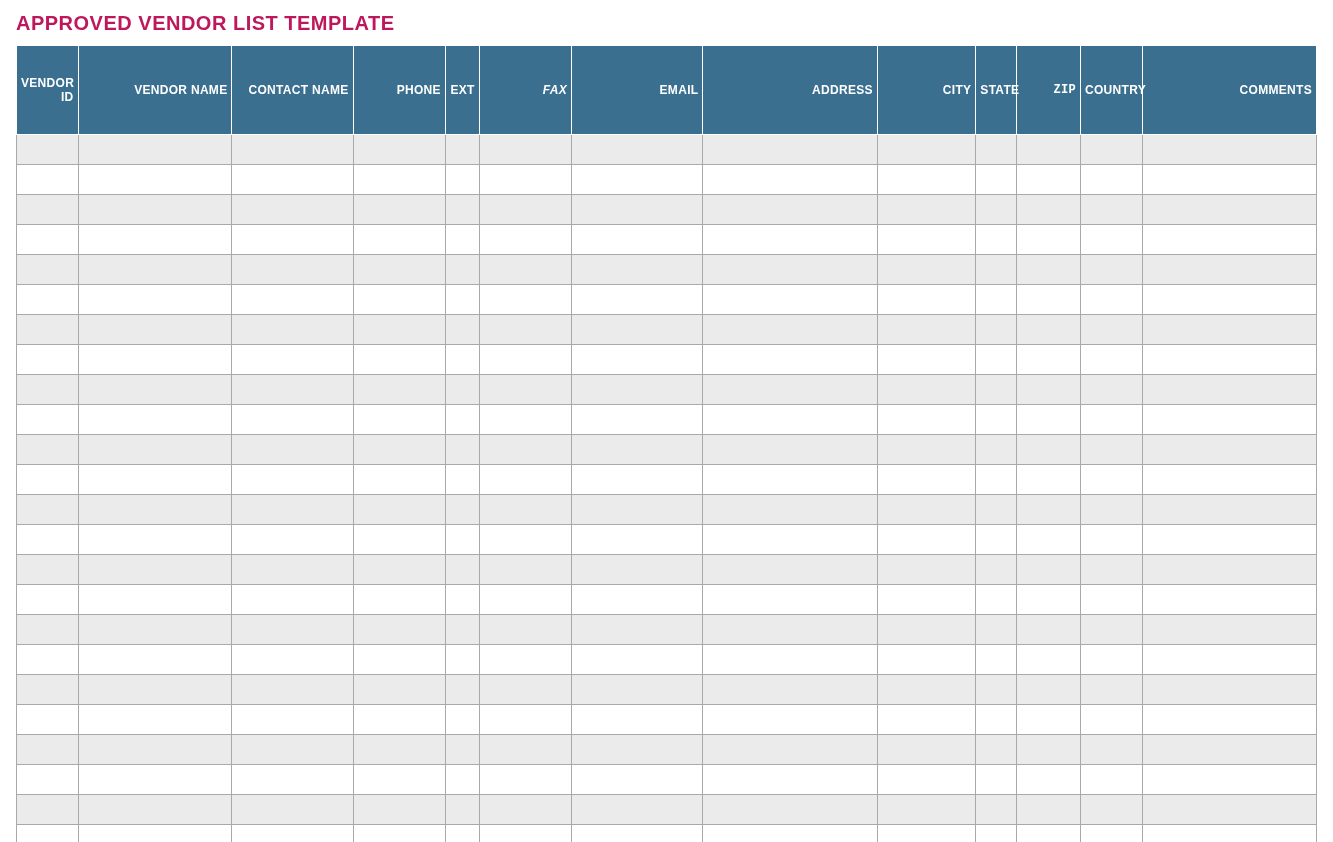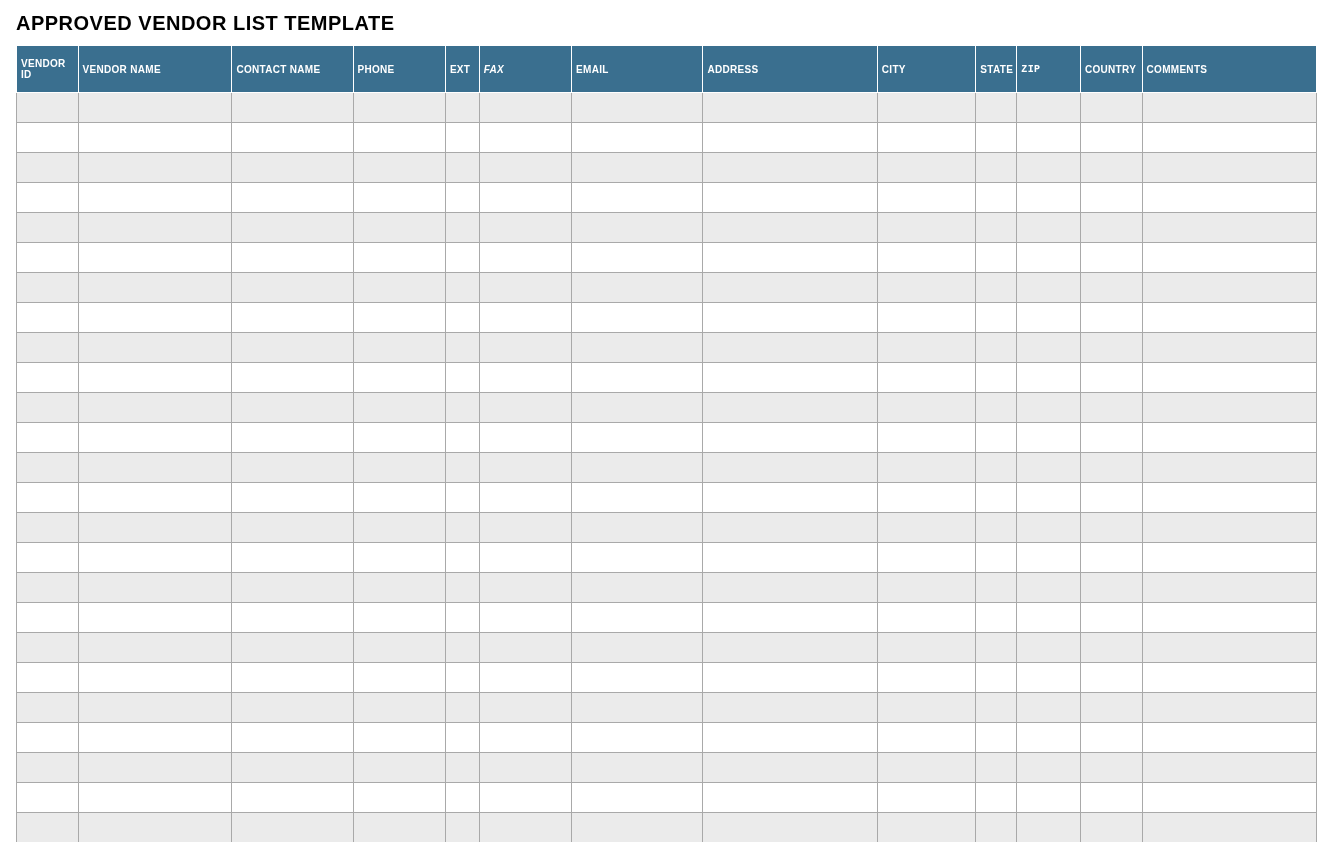--- a/index.html
+++ b/index.html
@@ -7,40 +7,40 @@
       margin: 0;
       padding: 0;
     }
     body {
       font-family: Arial, Helvetica, sans-serif;
       background: #ffffff;
       padding: 12px 16px;
       width: 1333px;
     }
     .page-title {
-      color: #000000;
+      color: #be185d;
       font-size: 20px;
       font-weight: 700;
       letter-spacing: 0.5px;
       margin-bottom: 10px;
       text-transform: uppercase;
     }
     table.vendor-table {
       border-collapse: collapse;
       width: 100%;
       table-layout: fixed;
     }
     table.vendor-table thead th {
       background: #3a6f8f;
       color: #ffffff;
-      font-size: 10px;
+      font-size: 12px;
       font-weight: 700;
       letter-spacing: 0.3px;
-      text-align: left;
-      padding: 12px 4px;
+      text-align: right;
+      padding: 30px 4px;
       border: 1px solid #ffffff;
       text-transform: uppercase;
     }
     table.vendor-table tbody td {
       border: 1px solid #a9a9a9;
       height: 30px;
       padding: 0 4px;
       font-size: 11px;
       color: #333;
     }

